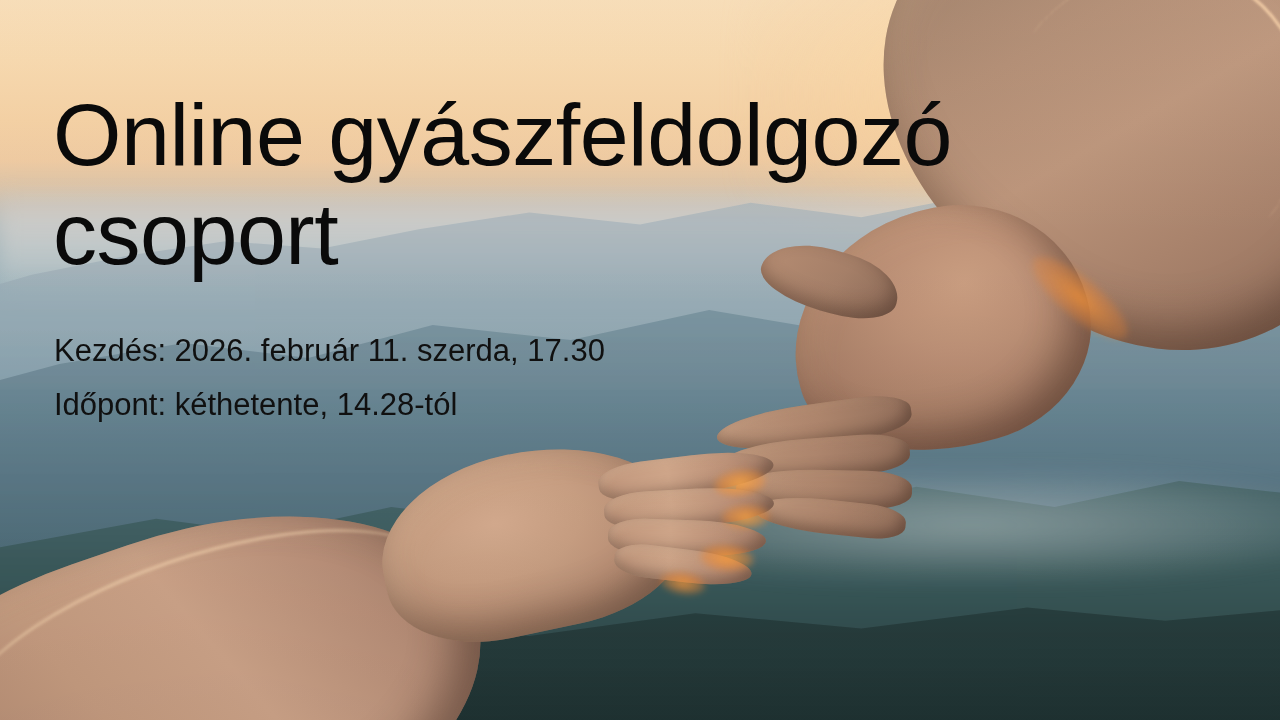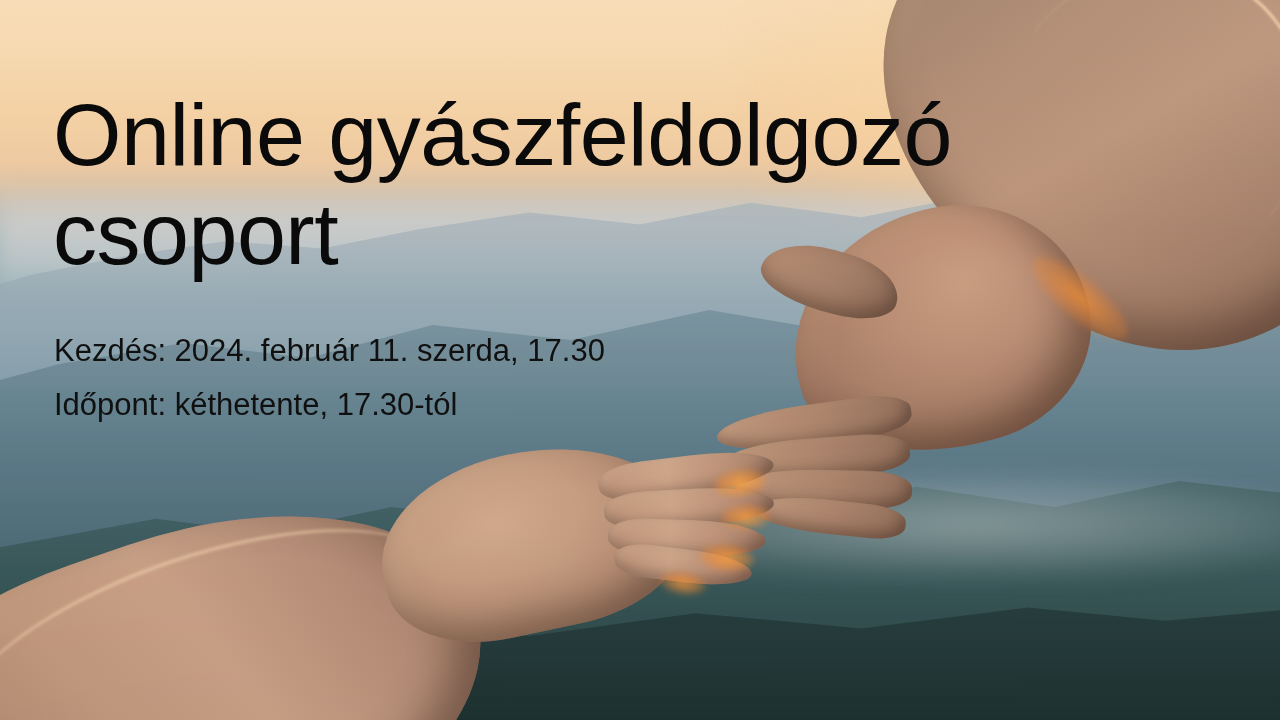--- a/index.html
+++ b/index.html
@@ -321,19 +321,19 @@
     </div>
 
     <div class="photo-soften"></div>
   </div>
 
   <div class="text-layer">
 
     <h1 class="title">Online gyászfeldolgozó csoport</h1>
 
     <div class="subtitle-block">
-      <p class="subtitle">Kezdés: 2024. február 11. szerda, 17.30</p>
-      <p class="subtitle">Időpont: kéthetente, 17.30-tól</p>
+      <p class="subtitle">Kezdés: 2026. február 11. szerda, 17.30</p>
+      <p class="subtitle">Időpont: kéthetente, 14.28-tól</p>
     </div>
 
   </div>
 
 </div>
 
 </body></html>

